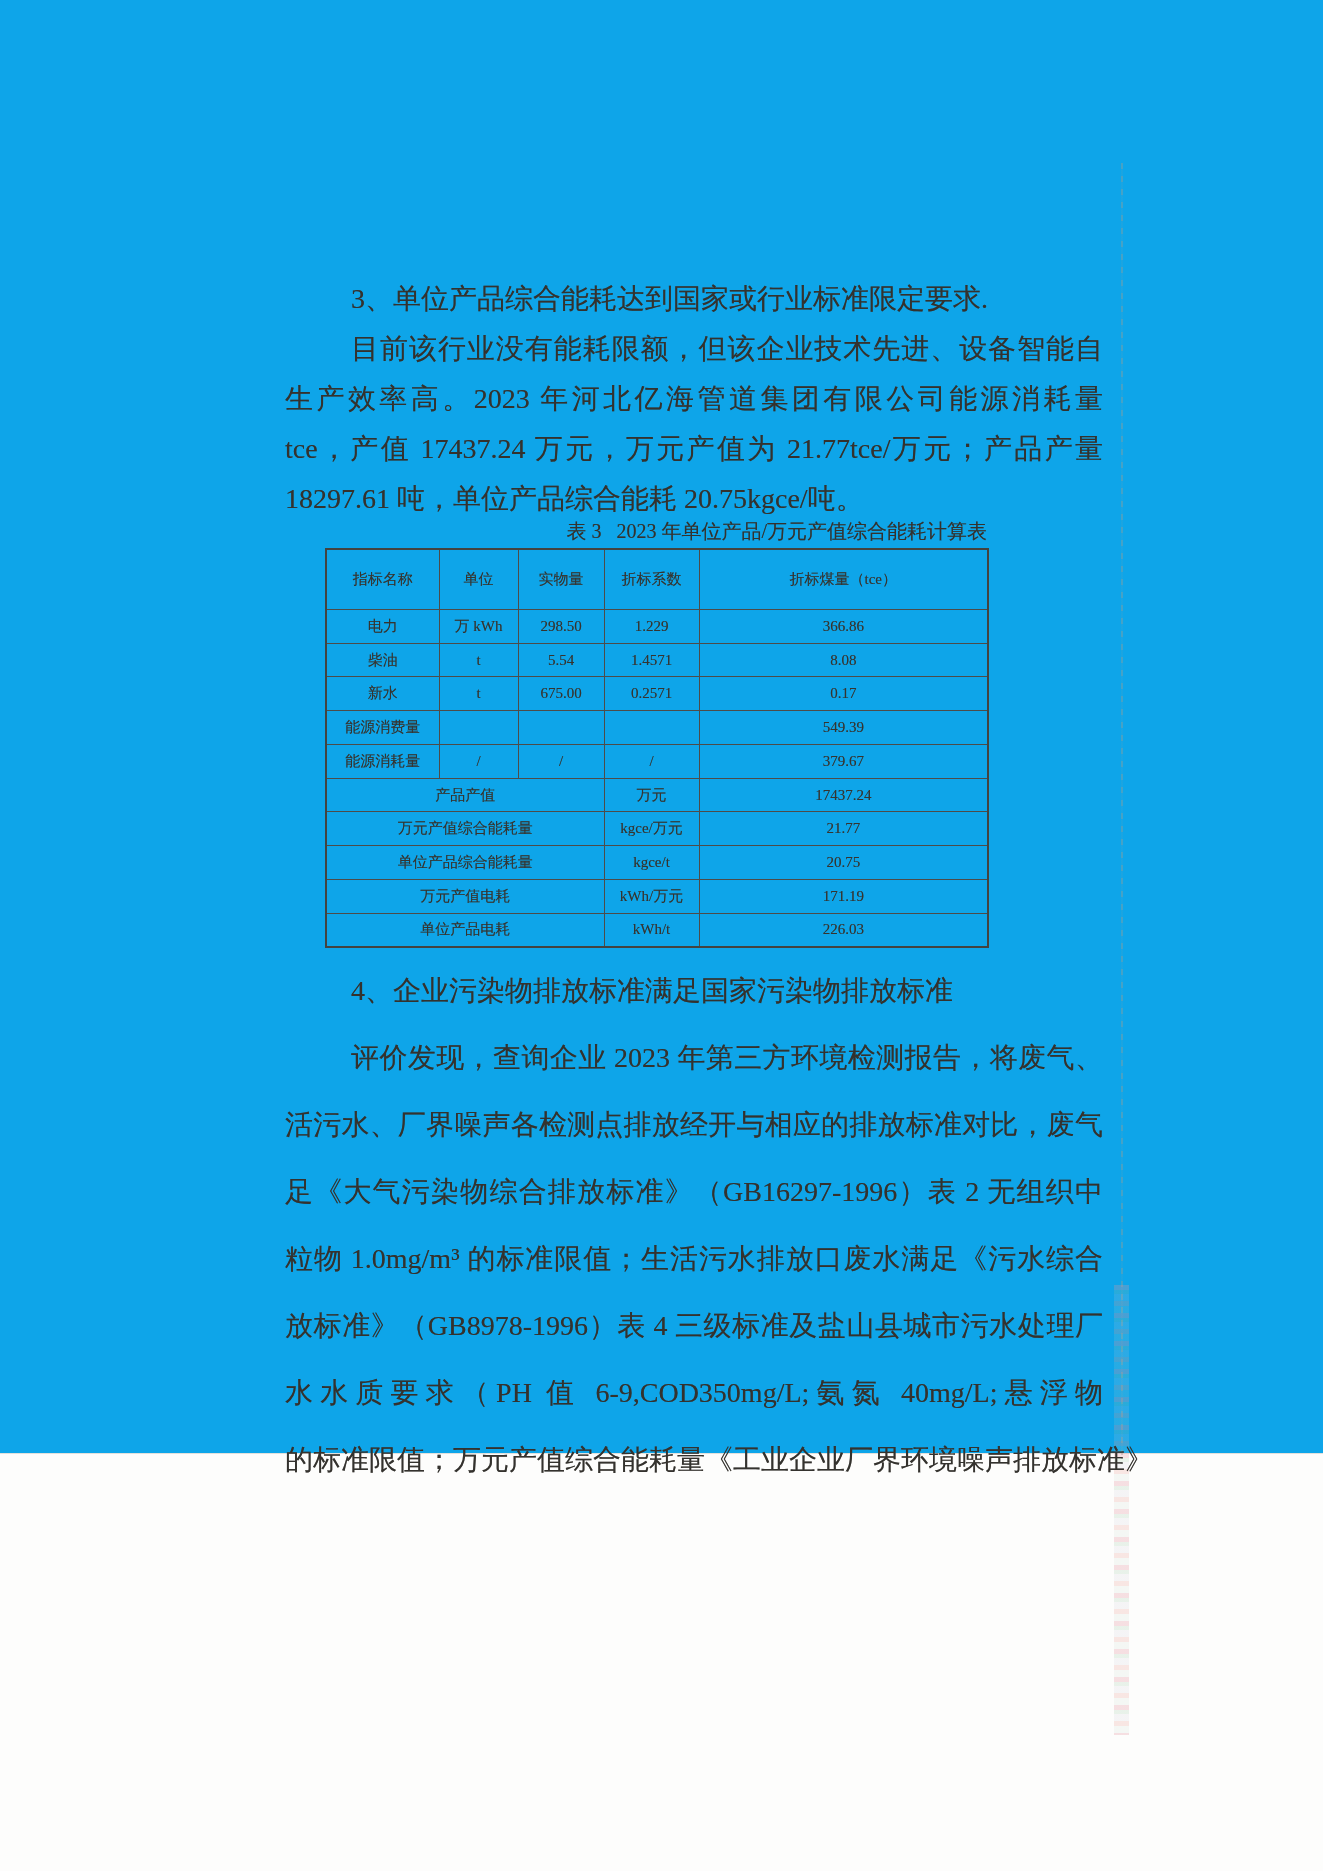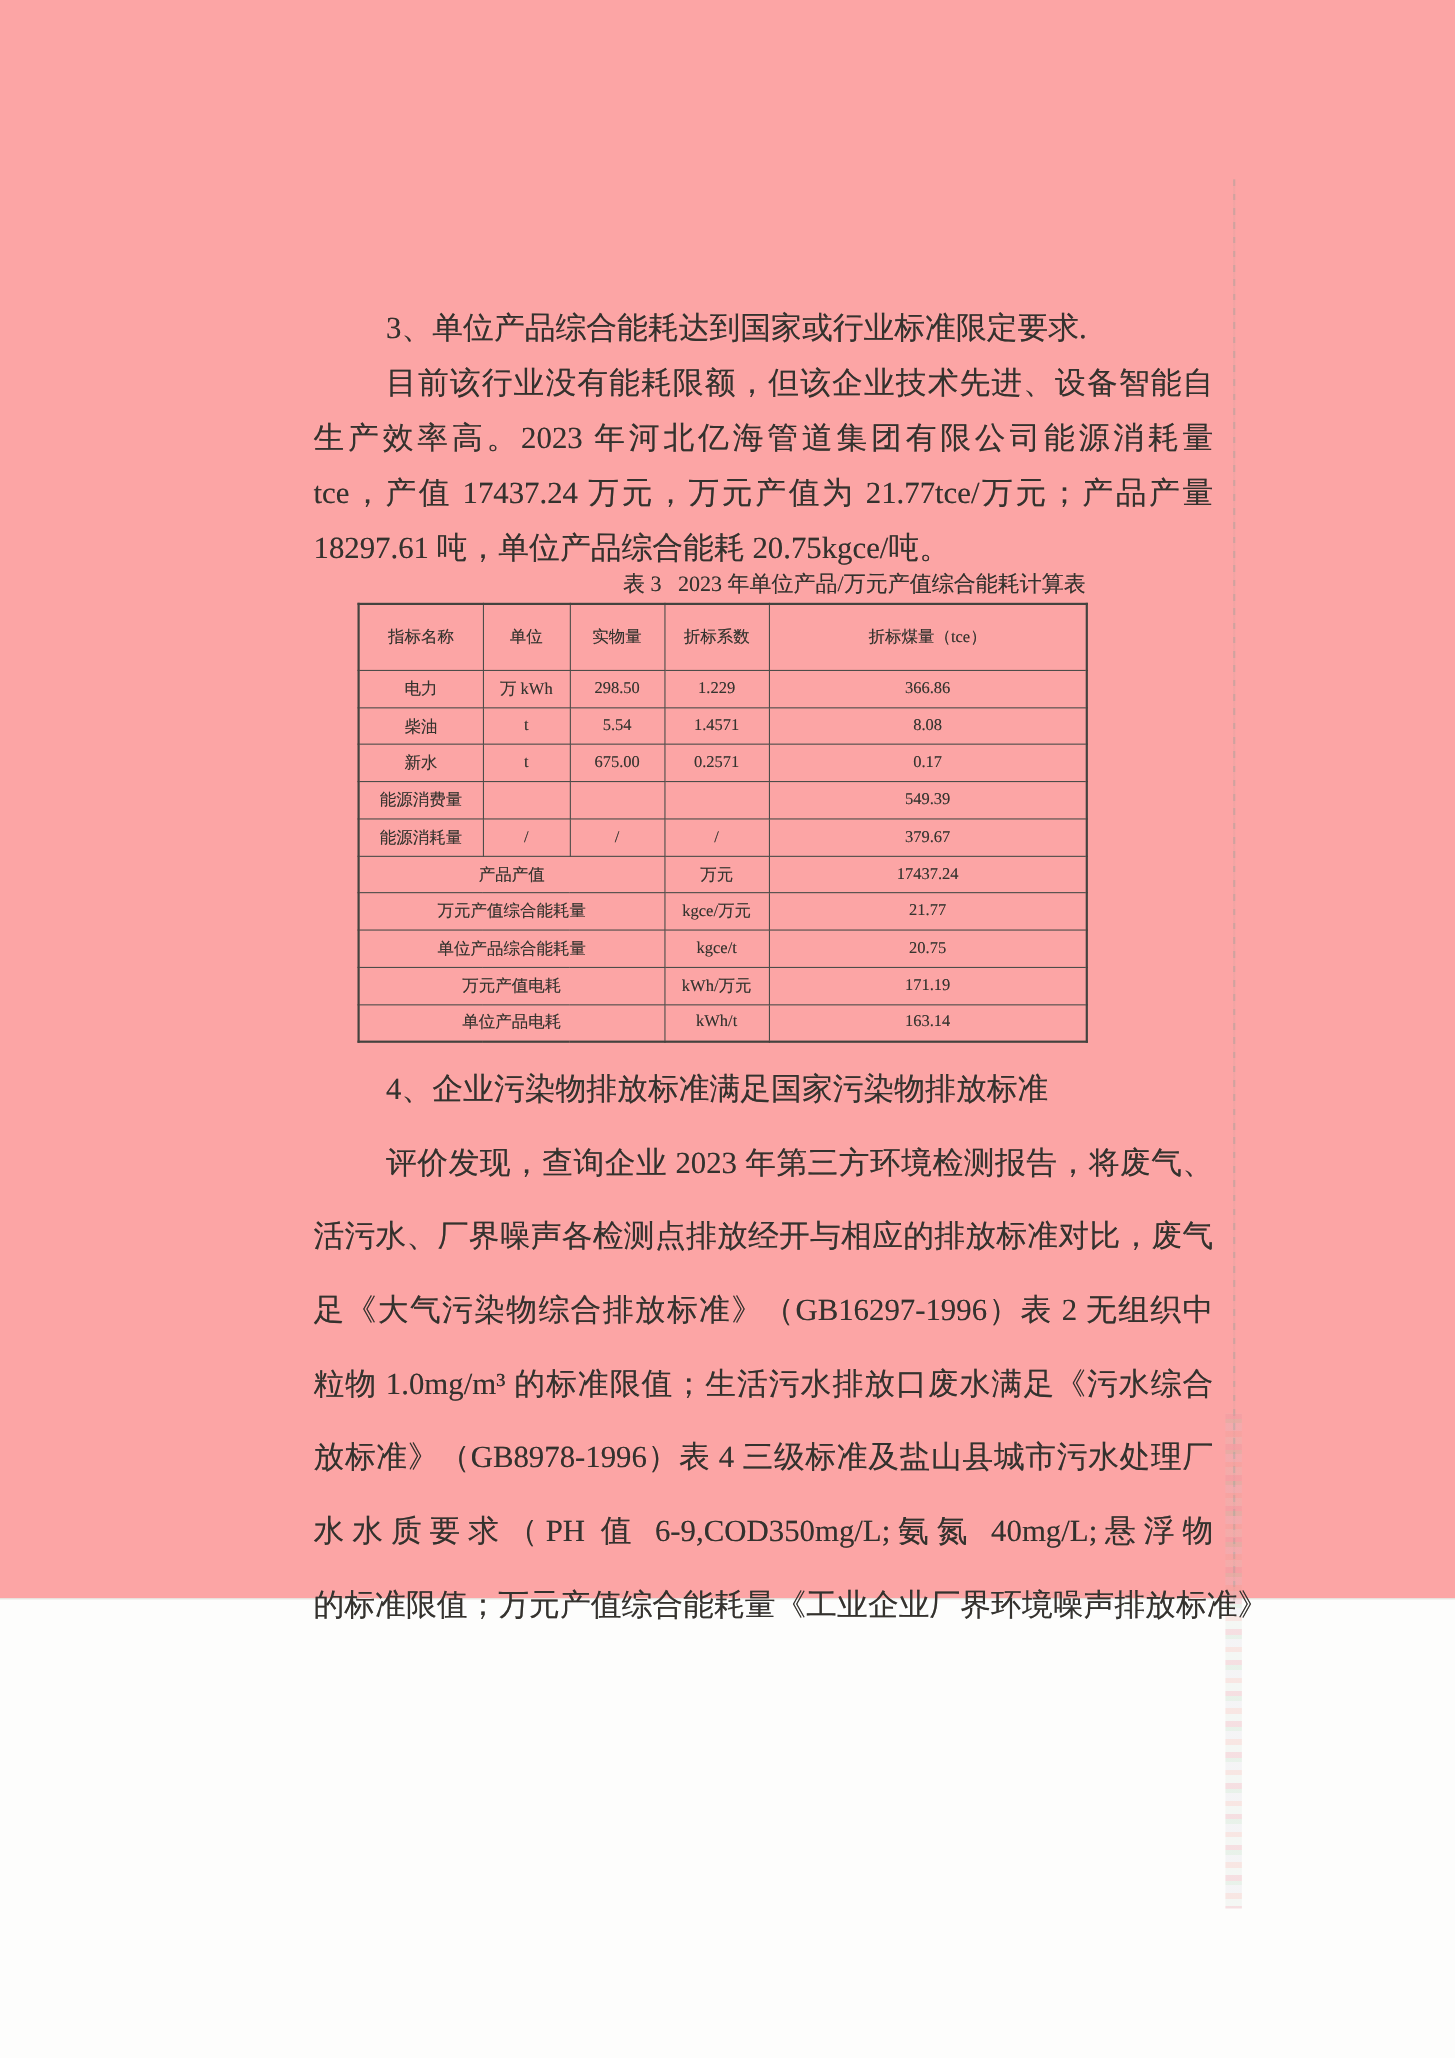--- a/index.html
+++ b/index.html
@@ -1,20 +1,20 @@
 <!DOCTYPE html>
 <html><head>
 <meta charset="utf-8">
 <style>
   html,body{margin:0;padding:0;background:#e8e8e8;}
   .page{
     position:relative;
     width:1323px;height:1871px;
     margin:0 auto;
-    background:#fca5a5;
+    background:#0ea5e9;
     overflow:hidden;
     font-family:"Liberation Serif","DejaVu Serif",serif;
     color:#34322e;
   }
   .page-lower{
     position:absolute;left:0;top:1453px;width:1323px;height:418px;
     background:#fdfdfc;border-top:1px solid #e2e1dc;
   }
   .scan-edge-line{
     position:absolute;left:1121px;top:163px;width:2px;height:1292px;
@@ -160,21 +160,21 @@
         <td>20.75</td>
       </tr>
       <tr class="r">
         <td colspan="3">万元产值电耗</td>
         <td>kWh/万元</td>
         <td>171.19</td>
       </tr>
       <tr class="r">
         <td colspan="3">单位产品电耗</td>
         <td>kWh/t</td>
-        <td>163.14</td>
+        <td>226.03</td>
       </tr>
     </tbody>
   </table>
 
   <div class="textblock" id="sec4">
     <div class="tline indent">4、企业污染物排放标准满足国家污染物排放标准</div>
     <div class="tline jline indent">评价发现，查询企业 2023 年第三方环境检测报告，将废气、生</div>
     <div class="tline jline">活污水、厂界噪声各检测点排放经开与相应的排放标准对比，废气满</div>
     <div class="tline jline">足《大气污染物综合排放标准》（GB16297-1996）表 2 无组织中颗</div>
     <div class="tline jline">粒物 1.0mg/m³ 的标准限值；生活污水排放口废水满足《污水综合排</div>

